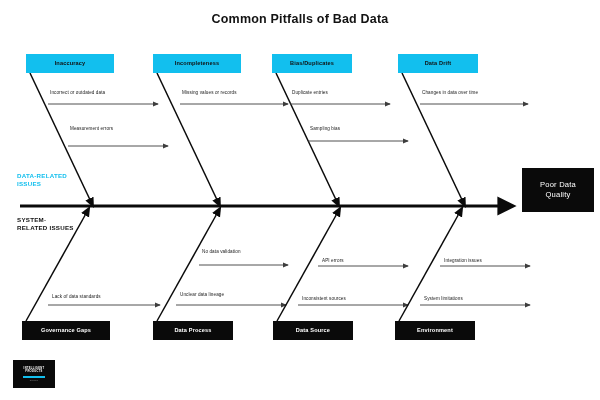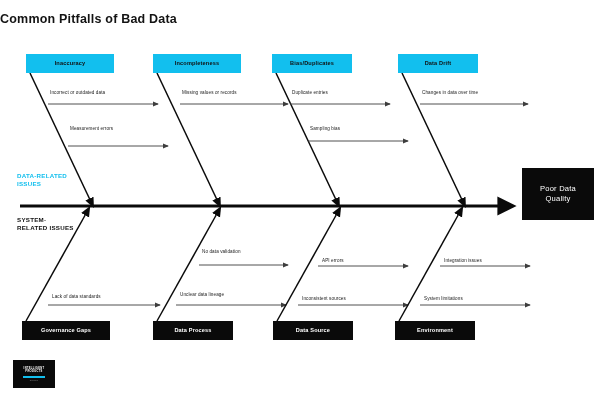--- a/index.html
+++ b/index.html
@@ -21,21 +21,21 @@
     left: 0;
     top: 0;
     width: 600px;
     height: 400px;
   }
   .page-title {
     position: absolute;
     left: 0;
     top: 12px;
     width: 600px;
-    text-align: left;
+    text-align: center;
     font-size: 12.5px;
     font-weight: bold;
     letter-spacing: 0.2px;
     color: #131313;
   }
   
   .cat-box {
     position: absolute;
     box-sizing: border-box;
     display: flex;
@@ -172,21 +172,21 @@
     </g>
 </svg>
 
 <div class="page-title">Common Pitfalls of Bad Data</div>
 
 <div class="side-caption data" style="left:17px; top:172px;">DATA-RELATED
 ISSUES</div>
 <div class="side-caption system" style="left:17px; top:216px;">SYSTEM-
 RELATED ISSUES</div>
 
-<div class="effect-box" style="left:522px; top:168px; width:72px; height:52px;">Poor Data
+<div class="effect-box" style="left:522px; top:168px; width:72px; height:44px;">Poor Data
 Quality</div>
 
 <div id="overlay">
     <div class="cat-box data" style="left: 26px; top: 54px; width: 88px; height: 19px;">
       <span>Inaccuracy</span>
     </div>
     <div class="cause-label" style="left: 50px; top: 90px;">Incorrect or outdated data</div>
     <div class="cause-label" style="left: 70px; top: 126px;">Measurement errors</div>
     <div class="cat-box data" style="left: 153px; top: 54px; width: 88px; height: 19px;">
       <span>Incompleteness</span>

